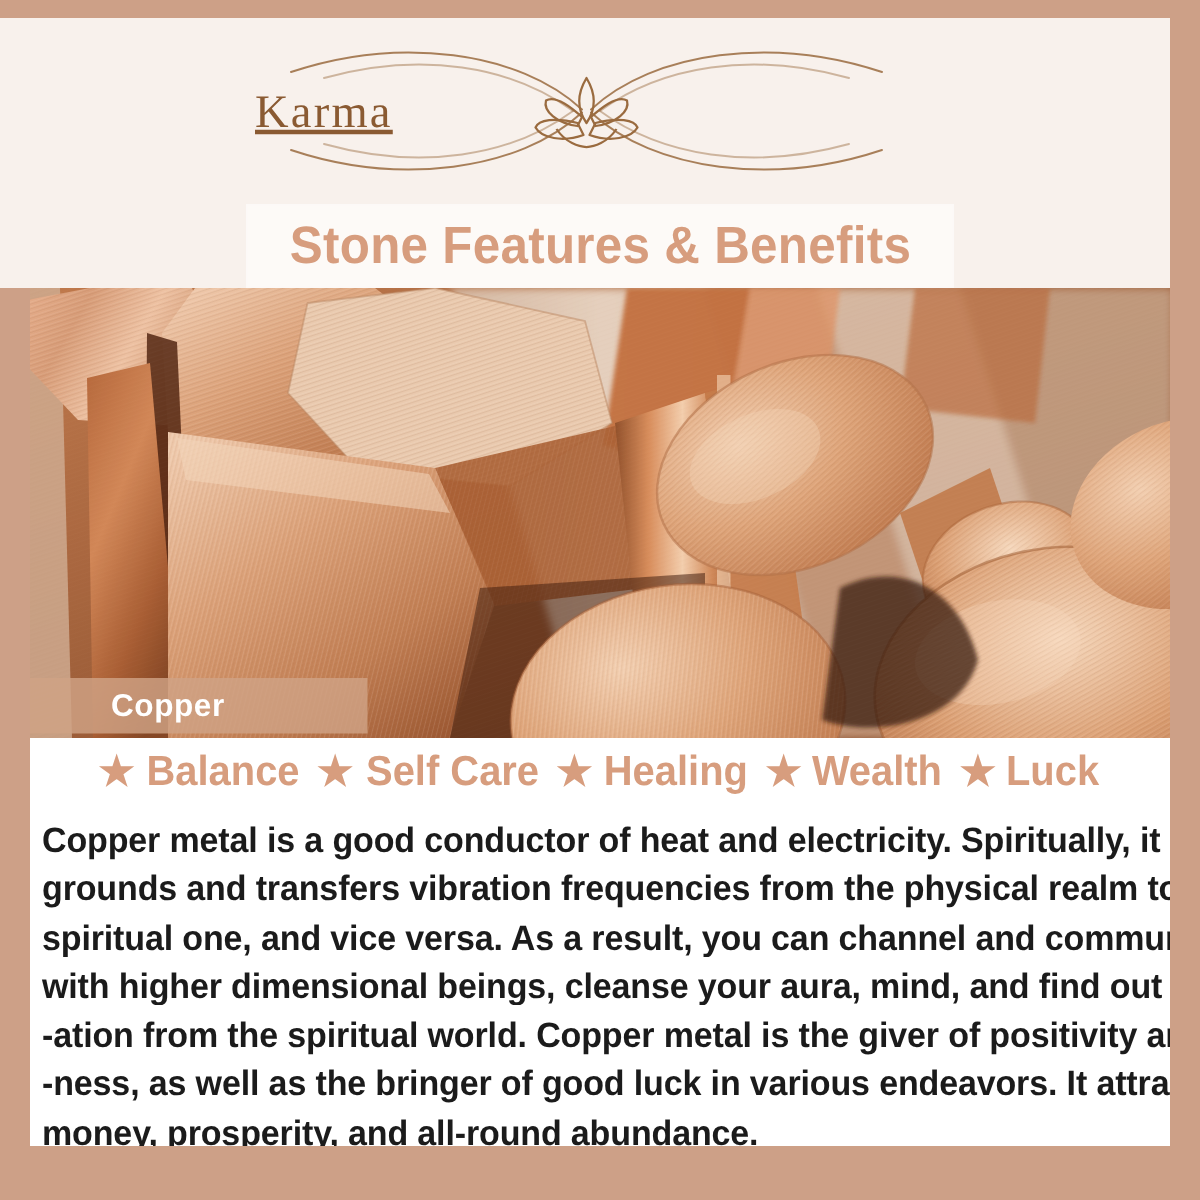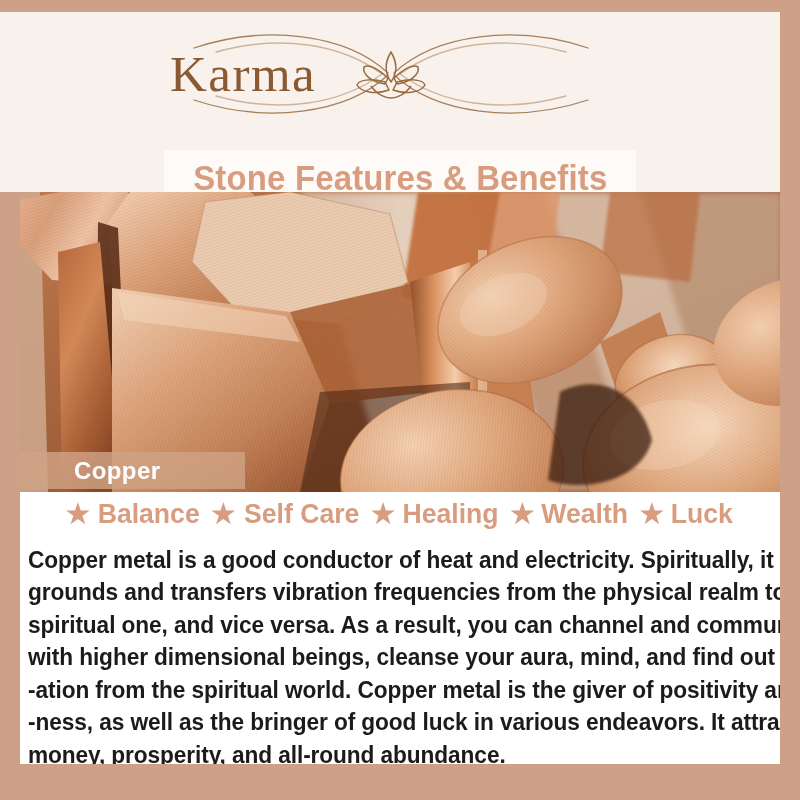--- a/index.html
+++ b/index.html
@@ -55,42 +55,42 @@
     left: 0;
     top: 0;
     width: 470px;
     height: 108px;
   }
   .logo-word {
     position: absolute;
     top: 50%;
     transform: translateY(-50%);
     font-family: "Liberation Serif", serif;
-    font-size: 51px;
+    font-size: 31px;
     letter-spacing: 1.5px;
     color: #8a5a32;
     line-height: 1;
     white-space: nowrap;
+    text-decoration: underline;
   }
   .logo-word.left  { left: 14px; }
   .logo-word.right { right: 6px; }
 
   
   .title-panel {
     position: absolute;
     left: 165px;
     top: 137px;
     width: 470px;
     height: 54px;
     background: #fdfaf7;
     display: flex;
     align-items: center;
     justify-content: center;
     box-shadow: 0 0 0 1px rgba(255,255,255,0.6);
-    margin-top: 14px;
   }
   .title-text {
     font-family: "Liberation Sans Narrow", "Liberation Sans", sans-serif;
     font-size: 35px;
     font-weight: bold;
     letter-spacing: 0.2px;
     color: #d79d7e;
     white-space: nowrap;
     transform: scaleX(0.94);
   }
@@ -115,21 +115,21 @@
     width: 225px;
     height: 37px;
     background: rgba(208,162,133,0.82);
     display: flex;
     align-items: center;
     z-index: 4;
   }
   .stone-label {
     margin-left: 54px;
     color: #ffffff;
-    font-size: 24px;
+    font-size: 21px;
     font-weight: bold;
     letter-spacing: 0.4px;
     line-height: 1;
     white-space: nowrap;
   }
 
   
   .content {
     position: absolute;
     left: 20px;

